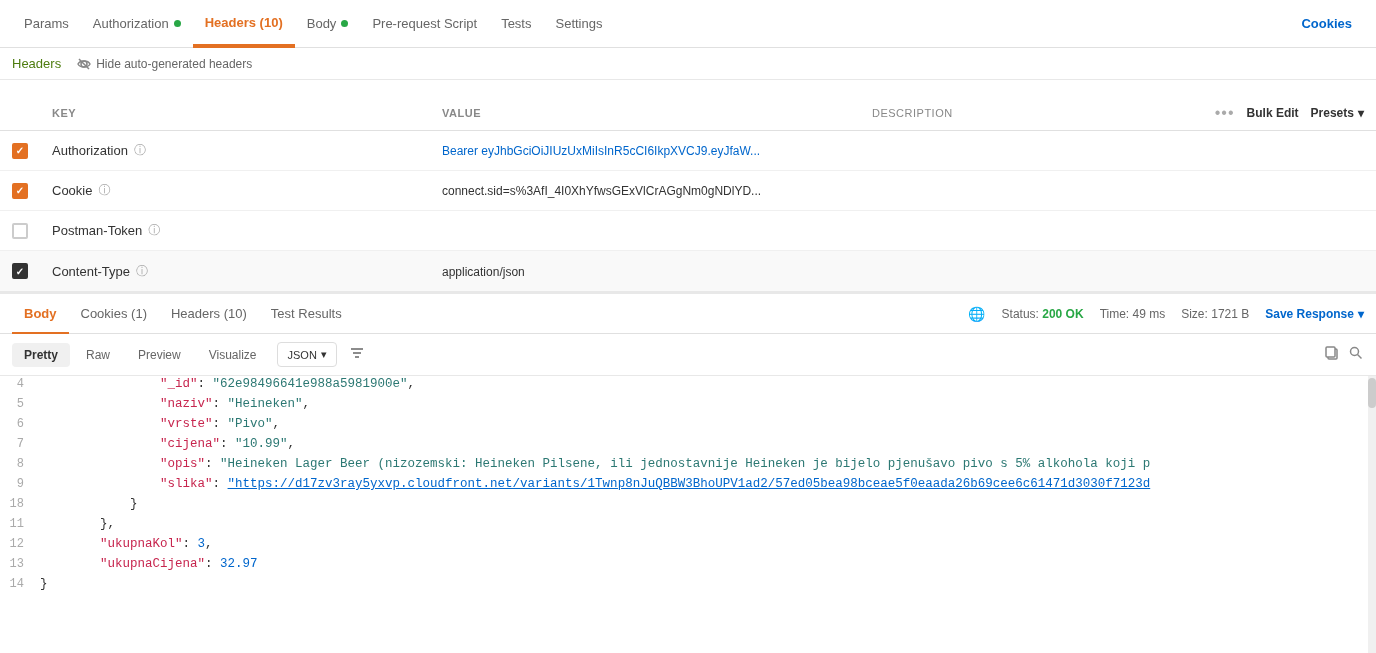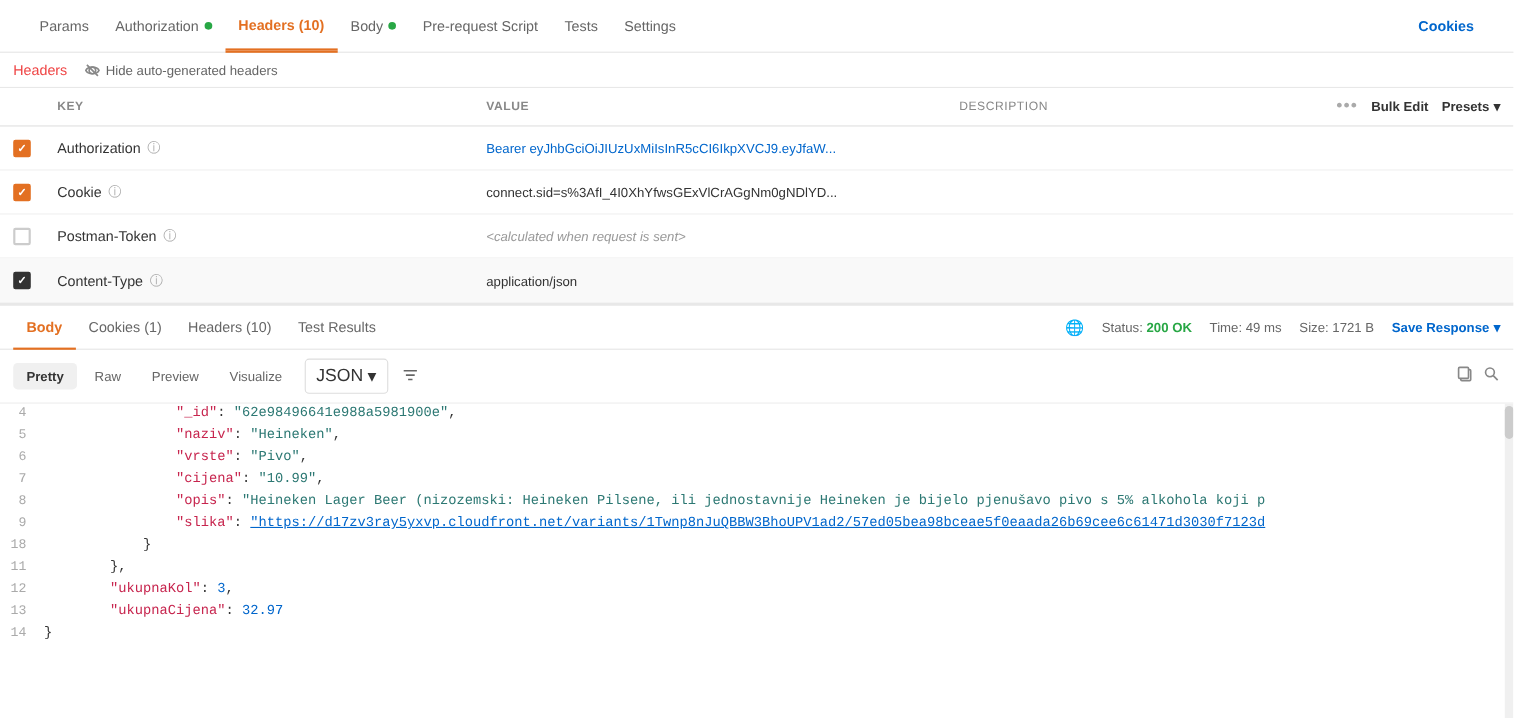--- a/index.html
+++ b/index.html
@@ -1,41 +1,41 @@
 <!DOCTYPE html>
 <html><head>
   <meta charset="utf-8">
   <style>
     * { box-sizing: border-box; margin: 0; padding: 0; }
     body { font-family: -apple-system, BlinkMacSystemFont, 'Segoe UI', sans-serif; font-size: 13px; background: #fff; color: #333; overflow: hidden; }
 
     
     .tab-bar {
       display: flex; align-items: center; border-bottom: 1px solid #e0e0e0;
-      padding: 0 24px; height: 48px; background: #fff;
+      padding: 0 12px; height: 48px; background: #fff;
     }
     .tab-item {
       padding: 0 12px; height: 48px; display: flex; align-items: center; cursor: pointer;
       color: #666; font-size: 13px; position: relative; gap: 5px;
     }
     .tab-item.active { color: #e37022; font-weight: 600; }
     .tab-item.active::after {
       content: ''; position: absolute; bottom: 0; left: 0; right: 0;
       height: 2px; background: #e37022;
     }
     .tab-item.cookies-btn { margin-left: auto; color: #0066cc; font-weight: 600; font-size: 13px; }
     .dot { width: 7px; height: 7px; border-radius: 50%; display: inline-block; }
     .dot-green { background: #28a745; }
 
     
     .headers-toolbar {
       display: flex; align-items: center; padding: 8px 12px; border-bottom: 1px solid #e8e8e8;
       background: #fff; gap: 16px;
     }
-    .headers-toolbar-label { font-size: 13px; font-weight: 500; color: #ef4444; }
+    .headers-toolbar-label { font-size: 13px; font-weight: 500; color: #4d7c0f; }
     .hide-autogen { display: flex; align-items: center; gap: 5px; font-size: 12px; color: #666; cursor: pointer; }
     .bulk-edit-btn { font-size: 12px; font-weight: 600; color: #333; cursor: pointer; }
     .presets-btn { display: flex; align-items: center; gap: 4px; font-size: 12px; font-weight: 600; color: #333; cursor: pointer; }
 
     .table-row { display: flex; align-items: center; border-bottom: 1px solid #f0f0f0; min-height: 40px; }
     .table-row:last-child { border-bottom: none; }
     .cell-checkbox { width: 40px; display: flex; align-items: center; justify-content: center; flex-shrink: 0; }
     .cell-key { flex: 0 0 430px; padding: 8px 12px; display: flex; align-items: center; gap: 6px; }
     .cell-value { flex: 0 0 430px; padding: 8px 12px; color: #333; }
     .cell-desc { flex: 1; padding: 8px 12px; color: #888; }
@@ -65,21 +65,21 @@
     .resp-meta { margin-left: auto; display: flex; align-items: center; gap: 16px; font-size: 12px; color: #666; }
     .save-response { color: #0066cc; font-weight: 600; cursor: pointer; display: flex; align-items: center; gap: 4px; }
 
     
     .format-bar {
       display: flex; align-items: center; padding: 8px 12px; border-bottom: 1px solid #e8e8e8;
       background: #fff; gap: 4px;
     }
     .fmt-tab { padding: 5px 12px; font-size: 12px; cursor: pointer; color: #666; border-radius: 4px; }
     .fmt-tab.active { background: #f0f0f0; font-weight: 600; color: #333; }
-    .fmt-select { display: flex; align-items: center; gap: 4px; padding: 5px 10px; border: 1px solid #ddd; border-radius: 4px; cursor: pointer; font-size: 16px; color: #333; background: #fff; margin-left: 4px; }
+    .fmt-select { display: flex; align-items: center; gap: 4px; padding: 5px 10px; border: 1px solid #ddd; border-radius: 4px; cursor: pointer; font-size: 11px; color: #333; background: #fff; margin-left: 4px; }
     .fmt-icon-btn { margin-left: 8px; cursor: pointer; color: #666; font-size: 16px; }
     .fmt-actions { margin-left: auto; display: flex; gap: 8px; }
     .fmt-action-btn { cursor: pointer; color: #666; font-size: 16px; }
 
     
     .code-area {
       background: #fff; font-family: 'Courier New', Courier, monospace; font-size: 12.5px;
       overflow: auto; flex: 1;
     }
     .code-line { display: flex; min-height: 20px; padding: 1px 0; }
@@ -89,21 +89,21 @@
     
     .scrollbar-track {
       width: 8px; background: #f0f0f0; position: absolute; right: 0; top: 0; bottom: 0;
     }
     .scrollbar-thumb { width: 8px; background: #ccc; border-radius: 4px; }
 
     
     .main-container { display: flex; flex-direction: column; height: 653px; overflow: hidden; }
     .top-section { flex: 0 0 auto; }
     .bottom-section { flex: 1; display: flex; flex-direction: column; overflow: hidden; border-top: 3px solid #e8e8e8; }
-    .table-wrapper { overflow: hidden; }
+    .table-wrapper { overflow: hidden; margin-top: 16px; }
 
     .three-dots { color: #aaa; cursor: pointer; font-size: 16px; letter-spacing: 1px; }
   </style>
 </head>
 <body>
 
 <div class="main-container">
 
   <div class="top-section">
     <div class="tab-bar">
@@ -191,23 +191,20 @@
         <div class="cell-desc"></div>
       </div>
 
       <div class="table-row">
         <div class="cell-checkbox">
           <div class="cb-unchecked"></div>
         </div>
         <div class="cell-key" style="flex:0 0 390px;">
           <span class="key-text">Postman-Token</span>
           <span class="info-icon">ⓘ</span>
-        </div>
-        <div class="cell-value" style="flex:0 0 430px;">
-          <span class="value-calc">&lt;calculated when request is sent&gt;</span>
         </div>
         <div class="cell-desc"></div>
       </div>
 
       <div class="table-row" style="background:#f9f9f9;">
         <div class="cell-checkbox">
           <div class="cb-checked" style="background:#333; border-color:#333;"></div>
         </div>
         <div class="cell-key" style="flex:0 0 390px;">
           <span class="key-text">Content-Type</span>

